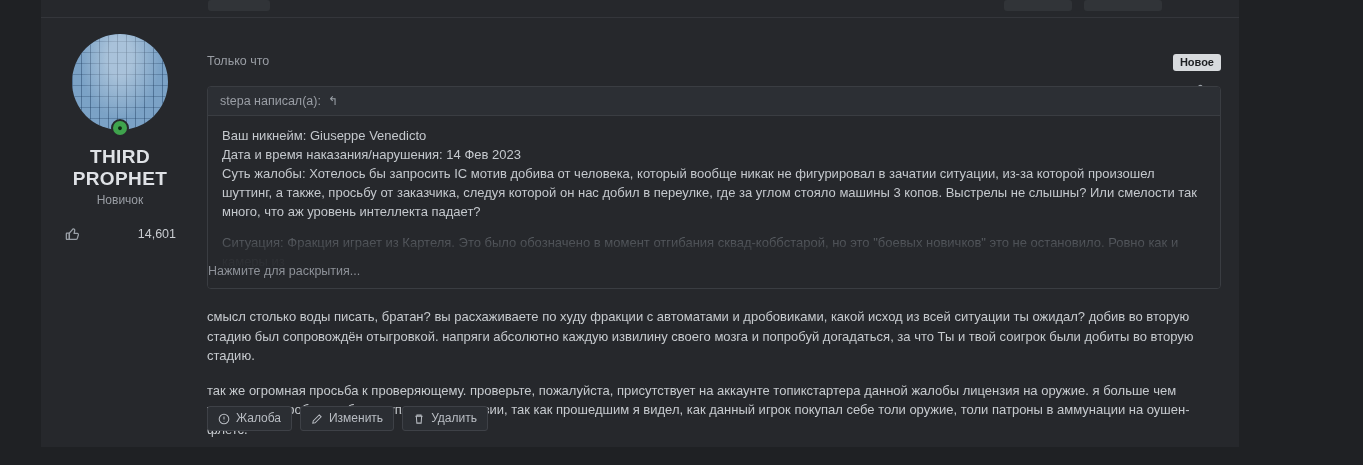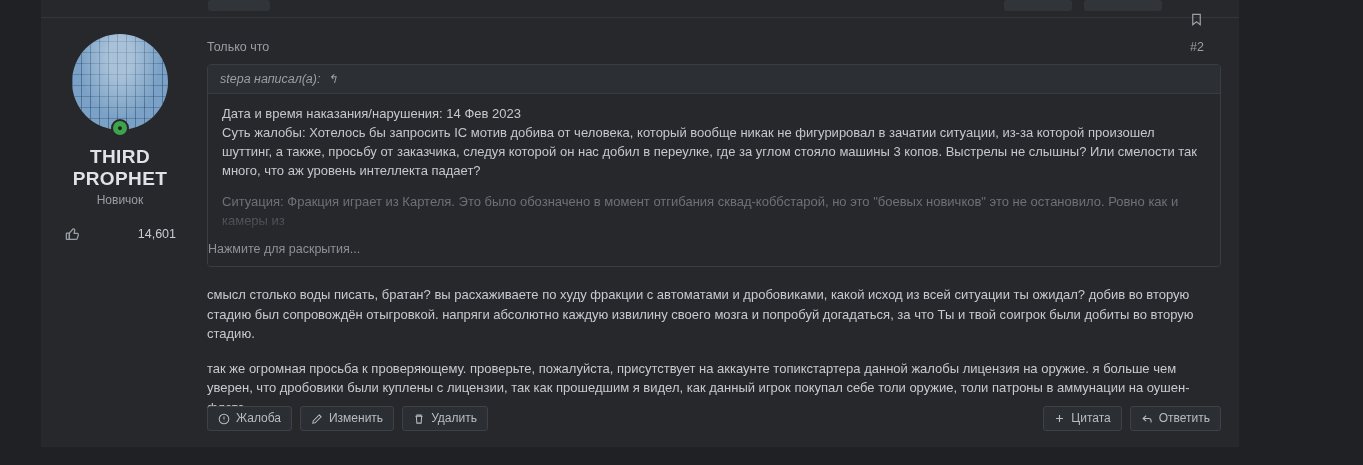--- a/index.html
+++ b/index.html
@@ -135,23 +135,24 @@
   }
   
   .content-col {
     flex: 1 1 auto;
     padding: 14px 18px 0 8px;
     box-sizing: border-box;
     position: relative;
   }
   .post-head {
     display: flex;
-    align-items: flex-end;
+    align-items: flex-start;
     height: 22px;
     margin-bottom: 10px;
+    margin-top: 22px;
   }
   .post-time {
     font-size: 12.5px;
     color: #9a9ea5;
   }
   .head-right {
     margin-left: auto;
     display: flex;
     align-items: center;
     gap: 13px;
@@ -188,21 +189,20 @@
   }
   .quote-head {
     background: #2c2f34;
     border-bottom: 1px solid #3a3d42;
     padding: 7px 12px;
     font-size: 12.5px;
     color: #9a9ea5;
     display: flex;
     align-items: center;
     gap: 7px;
-    font-style: italic;
   }
   .quote-head .reply-arrow {
     color: #9aa0a7;
     font-size: 12px;
   }
   .quote-body {
     padding: 10px 14px 0 14px;
     font-size: 13px;
     line-height: 19px;
     color: #c4c8cd;
@@ -345,20 +345,21 @@
           <span class="post-num">#2</span>
         </div>
       </div>
 
       <div class="quote">
         <div class="quote-head">
           <span>stepa написал(а):</span>
           <span class="reply-arrow">↰</span>
         </div>
         <div class="quote-body">
+          <div class="line">Ваш никнейм: Giuseppe Venedicto</div>
           <div class="line">Дата и время наказания/нарушения: 14 Фев 2023</div>
           <div class="line">Суть жалобы: Хотелось бы запросить IC мотив добива от человека, который вообще никак не фигурировал в зачатии ситуации, из-за которой произошел шуттинг, а также, просьбу от заказчика, следуя которой он нас добил в переулке, где за углом стояло машины 3 копов. Выстрелы не слышны? Или смелости так много, что аж уровень интеллекта падает?</div>
           <div class="line faded-line" style="margin-top:12px;">Ситуация: Фракция играет из Картеля. Это было обозначено в момент отгибания сквад-коббстарой, но это "боевых новичков" это не остановило. Ровно как и камеры из</div>
         </div>
         <div class="quote-fade"></div>
         <div class="quote-expand">Нажмите для раскрытия...</div>
       </div>
 
       <div class="body-text">
         <p>смысл столько воды писать, братан? вы расхаживаете по худу фракции с автоматами и дробовиками, какой исход из всей ситуации ты ожидал? добив во вторую стадию был сопровождён отыгровкой. напряги абсолютно каждую извилину своего мозга и попробуй догадаться, за что Ты и твой соигрок были добиты во вторую стадию.</p>
@@ -385,37 +386,19 @@
         </div>
         <div class="btn">
           <span>
             <svg viewBox="0 0 14 14" width="12" height="12" fill="none" stroke="currentColor" stroke-width="1.2">
               <path d="M2.8 3.8 L11.2 3.8 M4.6 3.8 L4.6 2.4 L9.4 2.4 L9.4 3.8 M3.9 3.8 L4.5 11.8 L9.5 11.8 L10.1 3.8"></path>
             </svg>
           </span>
           <span>Удалить</span>
         </div>
 
-        <div class="footer-right">
-          <div class="btn">
-            <span>
-              <svg viewBox="0 0 14 14" width="11" height="11" fill="none" stroke="currentColor" stroke-width="1.4">
-                <path d="M7 2.6 L7 11.4 M2.6 7 L11.4 7"></path>
-              </svg>
-            </span>
-            <span>Цитата</span>
-          </div>
-          <div class="btn">
-            <span>
-              <svg viewBox="0 0 14 14" width="12" height="12" fill="none" stroke="currentColor" stroke-width="1.2">
-                <path d="M6 3.2 L2.4 6.4 L6 9.6 M2.8 6.4 L9 6.4 C10.8 6.4 11.8 7.4 11.8 9.2 L11.8 11"></path>
-              </svg>
-            </span>
-            <span>Ответить</span>
-          </div>
-        </div>
       </div>
 
     </div>
   </div>
 
   <div class="bottom-gutter"></div>
 </div>
 
 </body></html>

